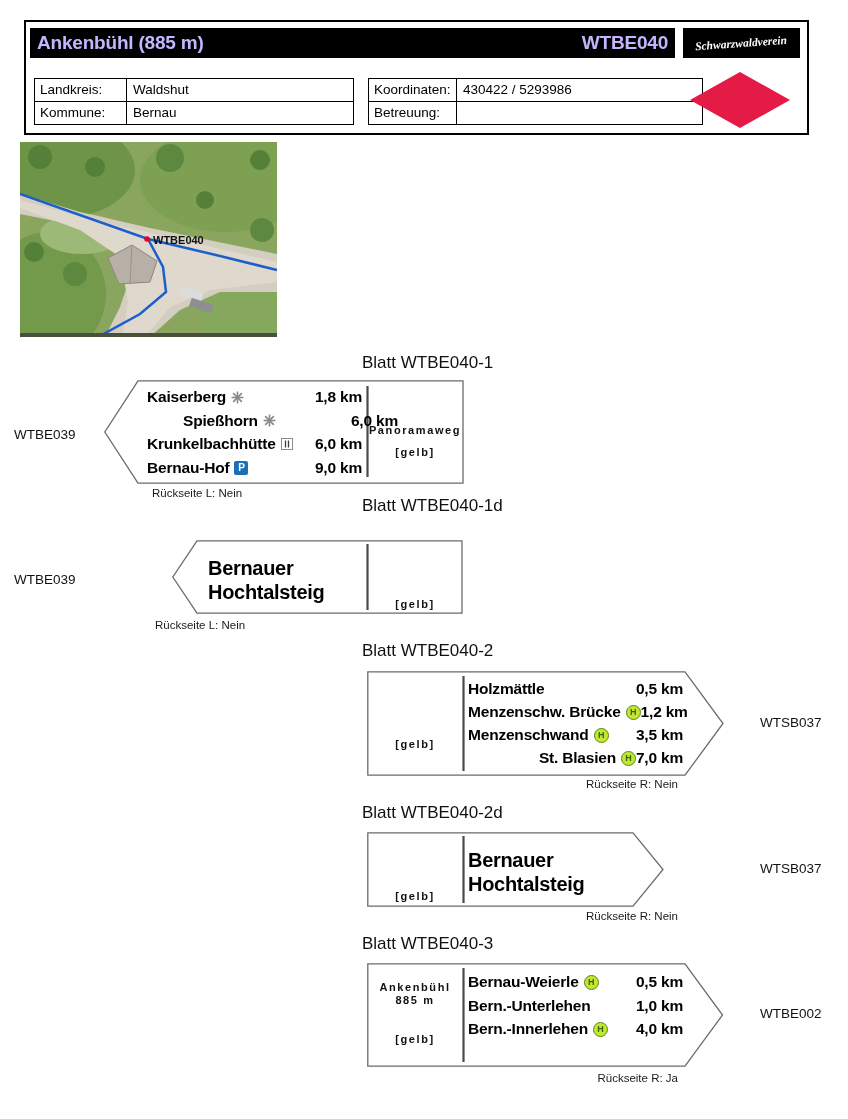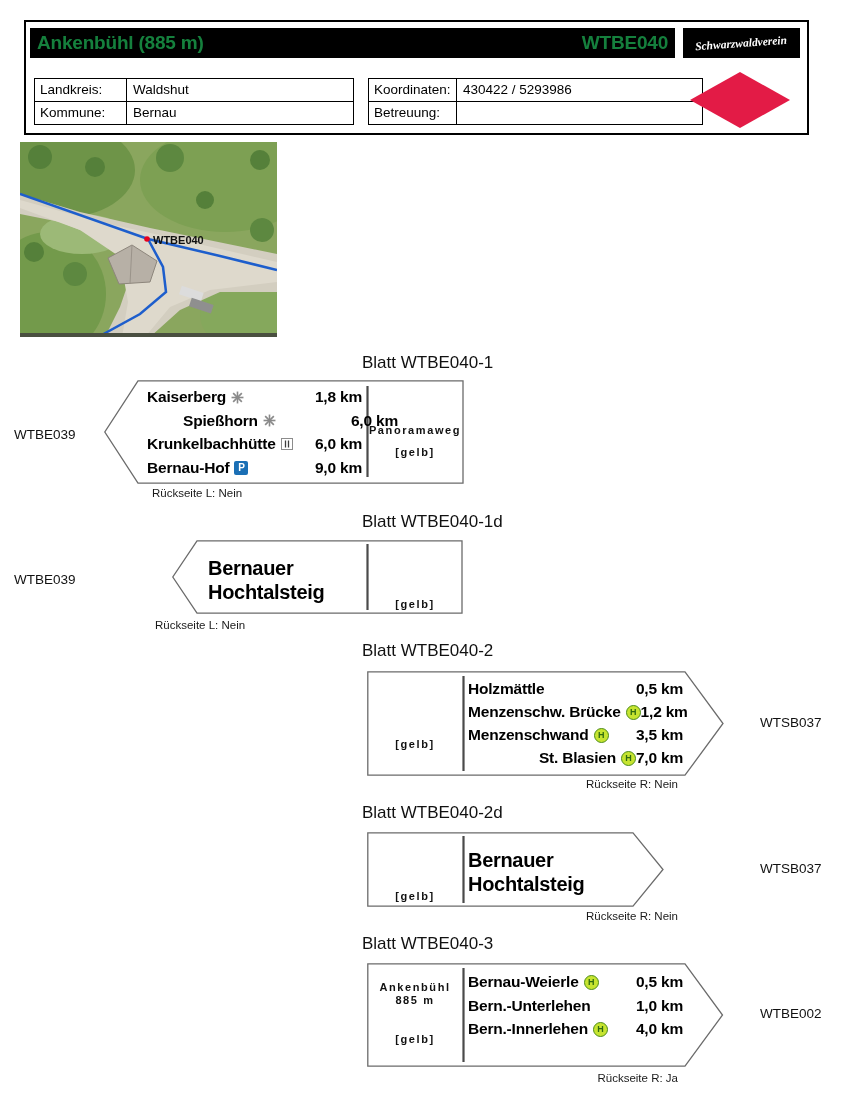--- a/index.html
+++ b/index.html
@@ -3,21 +3,21 @@
 <meta charset="utf-8">
 <style>
   html,body{margin:0;padding:0;background:#fff;}
   #page{position:relative;width:848px;height:1119px;background:#fff;overflow:hidden;
         font-family:"Liberation Sans","DejaVu Sans",sans-serif;color:#000;}
   .abs{position:absolute;}
   
   .hdr-box{left:24px;top:20px;width:781px;height:111px;border:2px solid #000;}
   .title-bar{left:30px;top:28px;width:645px;height:30px;background:#000;display:flex;
              align-items:center;justify-content:space-between;padding:0 7px;box-sizing:border-box;}
-  .title-bar .t{color:#15803d;font-weight:bold;font-size:19px;letter-spacing:-0.2px;white-space:nowrap;}
+  .title-bar .t{color:#c4b5fd;font-weight:bold;font-size:19px;letter-spacing:-0.2px;white-space:nowrap;}
   .logo-box{left:683px;top:28px;width:117px;height:30px;background:#000;display:flex;
             align-items:center;justify-content:center;}
   .logo-box span{color:#fff;font-family:"Liberation Serif","DejaVu Serif",serif;font-style:italic;
             font-weight:bold;font-size:11.5px;transform:rotate(-4deg);white-space:nowrap;}
   .itable{border:1px solid #000;box-sizing:border-box;background:#fff;}
   .irow{display:flex;height:22px;}
   .irow.first{border-bottom:1px solid #000;}
   .ilabel{width:92px;border-right:1px solid #000;box-sizing:border-box;font-size:13.5px;
           padding:3px 0 0 5px;}
   .ival{flex:1;font-size:13.5px;padding:3px 0 0 6px;white-space:nowrap;}
@@ -173,21 +173,21 @@
           <span>Bernau-Hof</span>
         <span class="ic ic-park">P</span>
         </span>
       <span>9,0 km</span>
     </div>
     <div class="panel-sm" style="left:311px;top:44px;">Panoramaweg</div>
     <div class="panel-sm" style="left:311px;top:66px;">[gelb]</div>
   </div>
   <div class="abs rueck" style="left:152px;top:487px;">Rückseite L: Nein</div>
 
-  <div class="abs blatt" style="left:362px;top:512px;">Blatt WTBE040-1d</div>
+  <div class="abs blatt" style="left:362px;top:496px;">Blatt WTBE040-1d</div>
   <div class="abs ref" style="left:14px;top:572px;">WTBE039</div>
 
   <div class="sign" style="left:172px;top:540px;width:291px;height:74px;">
     <svg class="shape" width="291" height="74" viewBox="0 0 291 74">
       <polygon points="25,0.8 290,0.8 290,73.2 25,73.2 0.8,37" fill="#fff" stroke="#6b6b6b" stroke-width="1.3"></polygon>
       <line x1="195.5" y1="4" x2="195.5" y2="70" stroke="#4a4a4a" stroke-width="2.2"></line>
     </svg>
     <div class="big-title" style="left:36px;top:17px;">
       <span style="display:block">Bernauer</span>
       <span style="display:block">Hochtalsteig</span>

